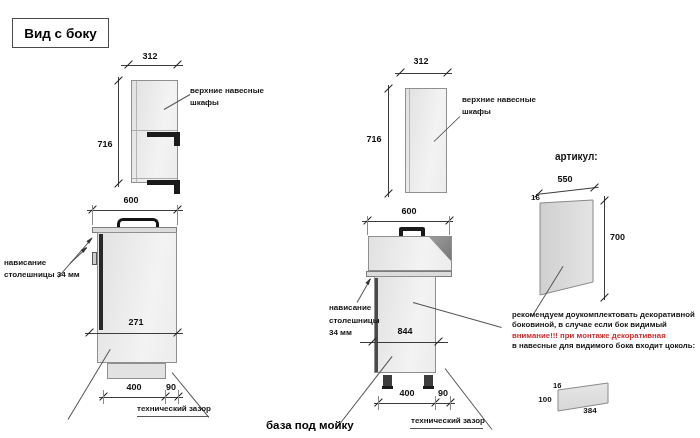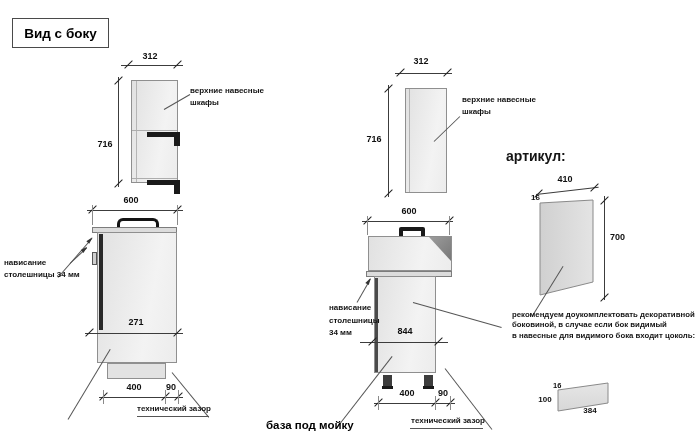--- a/index.html
+++ b/index.html
@@ -175,23 +175,23 @@
 
   <div class="leader arrow" style="left:357px;top:302px;width:27px;transform:rotate(-60deg);"></div>
   <div class="lbl" style="left:329px;top:302px;line-height:12.5px;">
     <div>нависание</div>
     <div>столешницы</div>
     <div>34 мм</div>
   </div>
 
   <div class="leader" style="left:413px;top:302px;width:92px;transform:rotate(15.7deg);"></div>
 
-  <div class="lbl" style="left:506px;top:151px;font-size:14px;">артикул:</div>
-
-  <div class="dim ctr" style="left:565px;top:174px;">410</div>
+  <div class="lbl" style="left:555px;top:151px;font-size:10px;">артикул:</div>
+
+  <div class="dim ctr" style="left:565px;top:174px;">550</div>
   <div class="leader" style="left:536px;top:194px;width:63px;transform:rotate(-6.5deg);background:#3c3c3c;"></div>
   <div class="tick" style="left:532.5px;top:192.5px;"></div>
   <div class="tick" style="left:588.5px;top:186.5px;"></div>
   <div class="dim" style="left:531px;top:193px;font-size:8px;">16</div>
 
   <svg class="abs" style="left:535px;top:196px;" width="70" height="104">
     <defs>
       <linearGradient id="gpanel" x1="0" y1="0" x2="1" y2="0">
         <stop offset="0" stop-color="#d0d0d0"></stop>
           <stop offset="1" stop-color="#e4e4e4"></stop>
@@ -203,20 +203,21 @@
   <div class="lineV" style="left:604px;top:196px;height:104px;"></div>
   <div class="tick" style="left:598.5px;top:199.5px;"></div>
   <div class="tick" style="left:598.5px;top:296.5px;"></div>
   <div class="dim" style="left:610px;top:232px;">700</div>
 
   <div class="leader" style="left:532px;top:316px;width:59px;transform:rotate(-58.2deg);"></div>
 
   <div class="abs" style="left:512px;top:310px;">
     <div class="note-line nb">рекомендуем доукомплектовать декоративной</div>
     <div class="note-line nb">боковиной, в случае если бок видимый</div>
+    <div class="note-line nr">внимание!!! при монтаже декоративная</div>
     <div class="note-line nb">в навесные для видимого бока входит цоколь:</div>
   </div>
 
   <svg class="abs" style="left:555px;top:381px;" width="58" height="33">
     <defs>
       <linearGradient id="gplinth" x1="0" y1="0" x2="0" y2="1">
         <stop offset="0" stop-color="#e6e6e6"></stop>
           <stop offset="1" stop-color="#d7d7d7"></stop>
       </linearGradient>
     </defs>

